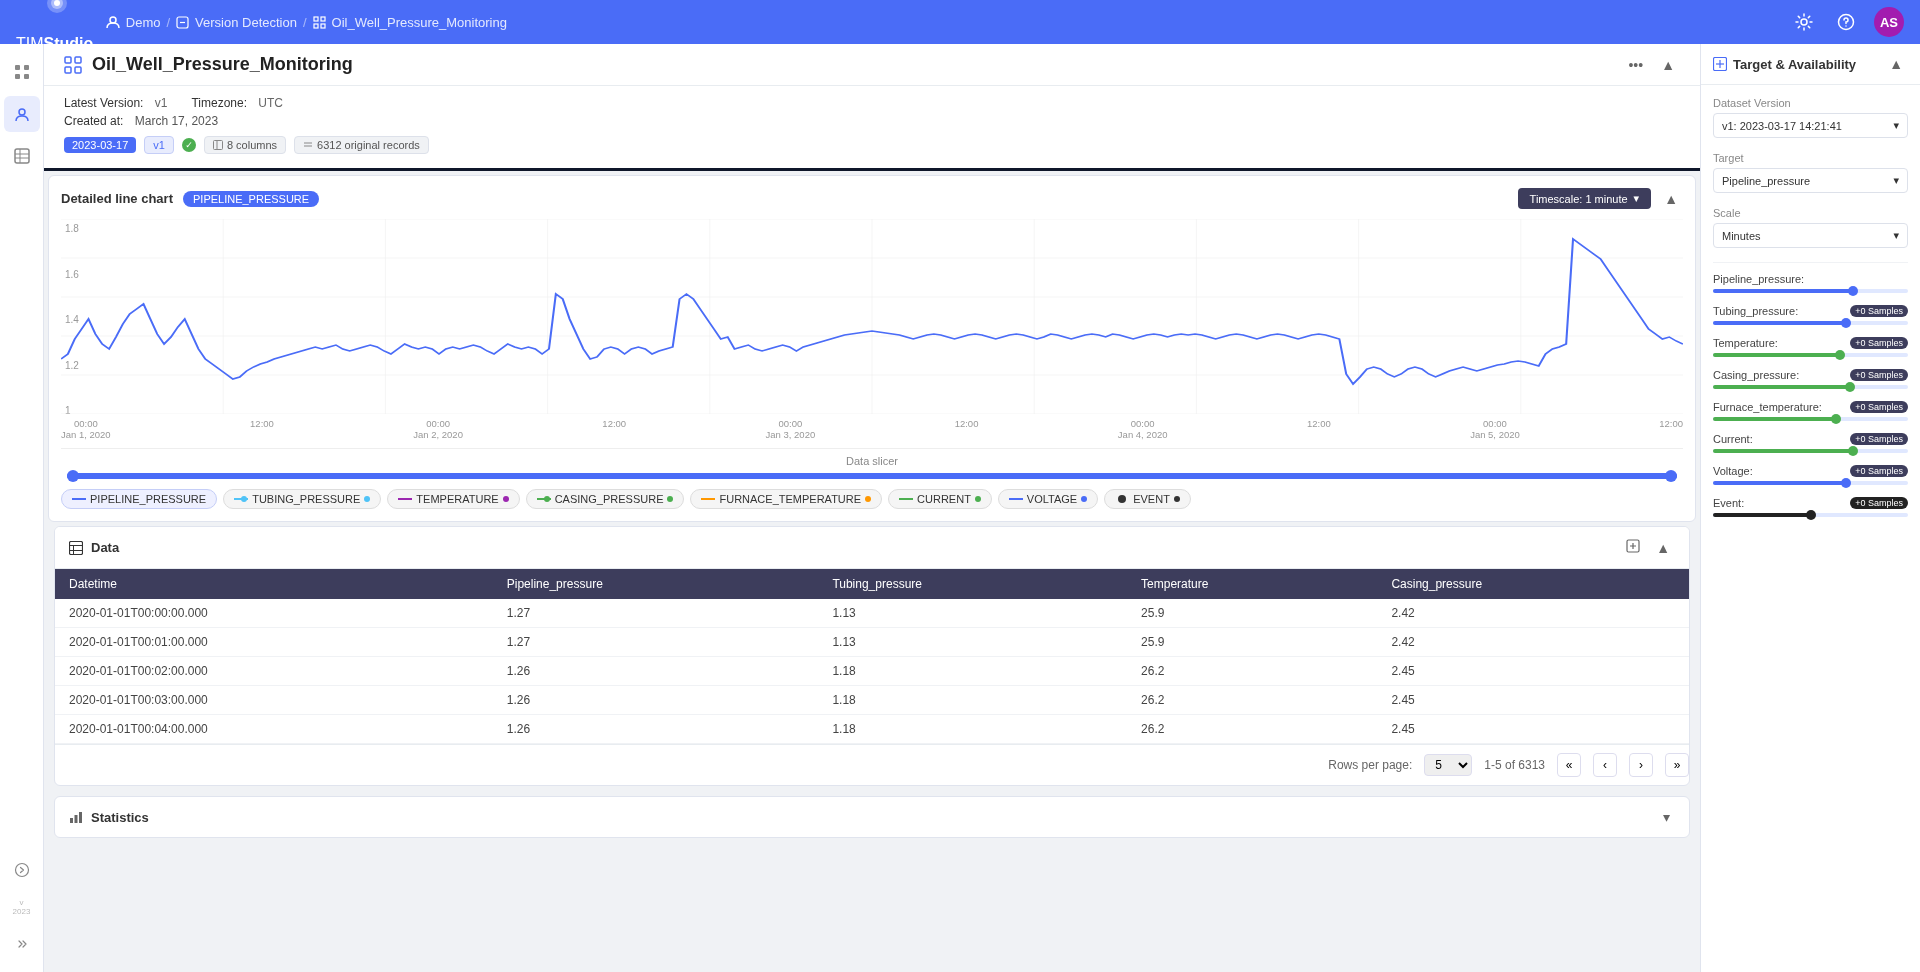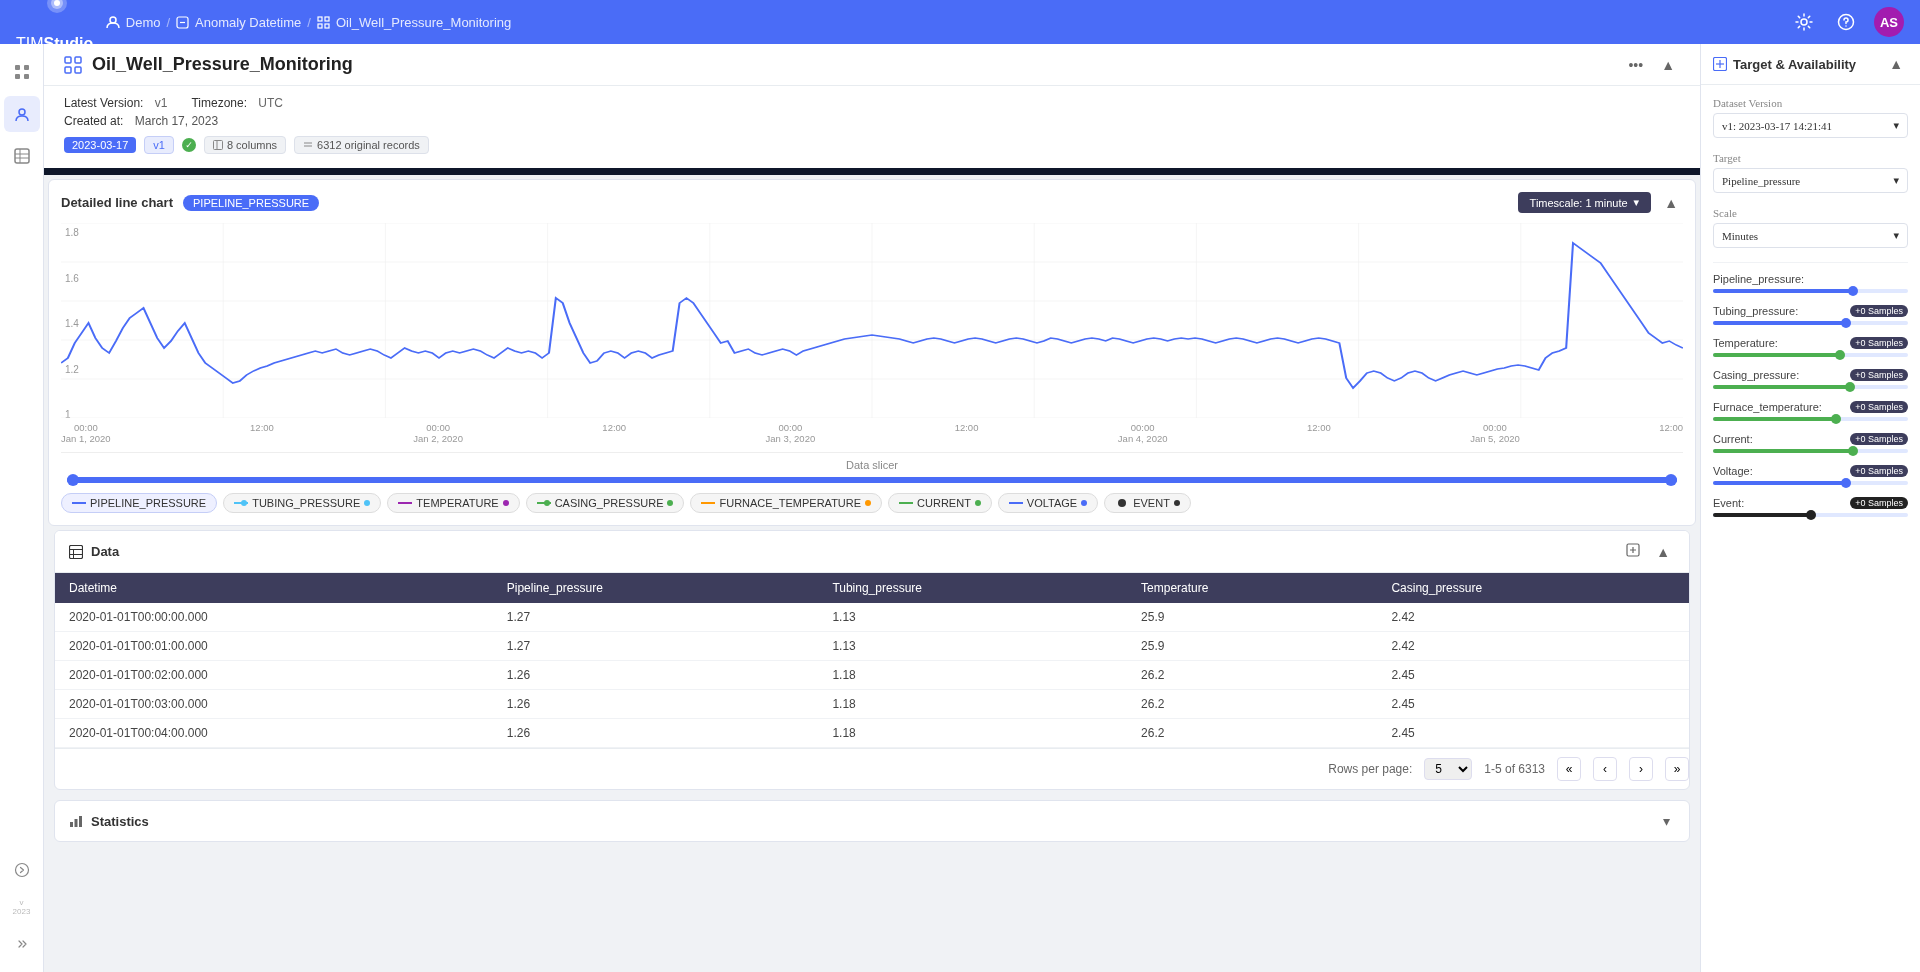--- a/index.html
+++ b/index.html
@@ -64,21 +64,21 @@
       border-bottom: 1px solid #e8ecf0;
     }
     .page-title-row { display: flex; align-items: center; gap: 10px; }
     .page-title { font-size: 18px; font-weight: 600; color: #222; }
     .page-header-actions { display: flex; align-items: center; gap: 8px; }
 
     
     .meta-section {
       background: #fff;
       padding: 10px 20px 14px;
-      border-bottom: 7px solid #0f172a;
+      border-bottom: 3px solid #0f172a;
     }
     .meta-row { display: flex; gap: 24px; font-size: 12px; color: #555; margin-bottom: 4px; }
     .meta-row span { display: flex; gap: 4px; }
     .meta-label { font-weight: 500; color: #333; }
     .meta-value { color: #666; }
     .meta-value.highlight { color: #555; }
 
     .version-badges { display: flex; align-items: center; gap: 8px; margin-top: 8px; flex-wrap: wrap; }
     .badge { display: inline-flex; align-items: center; gap: 4px; padding: 2px 8px; border-radius: 4px; font-size: 11px; font-weight: 500; }
     .badge-date { background: #4a6cf7; color: white; }
@@ -175,21 +175,21 @@
       overflow-y: auto;
       padding-bottom: 20px;
     }
     .right-panel-header {
       display: flex; align-items: center; justify-content: space-between;
       padding: 10px 12px; border-bottom: 1px solid #e8ecf0; background: #fff;
       position: sticky; top: 0; z-index: 5;
     }
     .right-panel-title { font-size: 13px; font-weight: 600; display: flex; align-items: center; gap: 6px; }
     .right-panel-body { padding: 12px; }
-    .rp-field { margin-bottom: 14px; font-family: Liberation Serif, serif; }
+    .rp-field { margin-bottom: 14px; }
     .rp-label { font-size: 11px; color: #888; margin-bottom: 4px; }
     .rp-select {
       width: 100%; border: 1px solid #dde1ea; border-radius: 4px; padding: 5px 8px;
       font-size: 11px; color: #333; background: #fff; cursor: pointer;
       display: flex; align-items: center; justify-content: space-between;
     }
     .rp-divider { border: none; border-top: 1px solid #f0f2f5; margin: 10px 0; }
 
     .availability-row {
       margin-bottom: 12px;
@@ -234,21 +234,21 @@
       <svg width="14" height="14" viewBox="0 0 14 14">
           <circle cx="7" cy="5" r="3" fill="none" stroke="white" stroke-width="1.5"></circle>
           <path d="M1 13c0-3.3 2.7-5 6-5s6 1.7 6 5" fill="none" stroke="white" stroke-width="1.5"></path>
         </svg>
       <span>Demo</span>
       <span class="breadcrumb-sep">/</span>
       <svg width="13" height="13" viewBox="0 0 13 13">
           <rect x="1" y="1" width="11" height="11" rx="2" fill="none" stroke="white" stroke-width="1.2"></rect>
           <line x1="4" y1="6.5" x2="9" y2="6.5" stroke="white" stroke-width="1.2"></line>
         </svg>
-      <span>Anomaly Datetime</span>
+      <span>Version Detection</span>
       <span class="breadcrumb-sep">/</span>
       <svg width="13" height="13" viewBox="0 0 13 13">
           <rect x="1" y="1" width="4" height="4" fill="none" stroke="white" stroke-width="1.2"></rect>
           <rect x="8" y="1" width="4" height="4" fill="none" stroke="white" stroke-width="1.2"></rect>
           <rect x="1" y="8" width="4" height="4" fill="none" stroke="white" stroke-width="1.2"></rect>
           <rect x="8" y="8" width="4" height="4" fill="none" stroke="white" stroke-width="1.2"></rect>
         </svg>
       <span>Oil_Well_Pressure_Monitoring</span>
     </div>
   </div>

